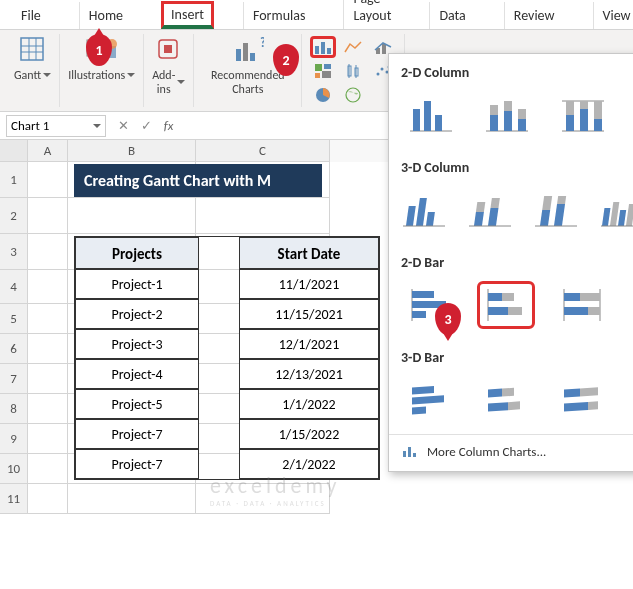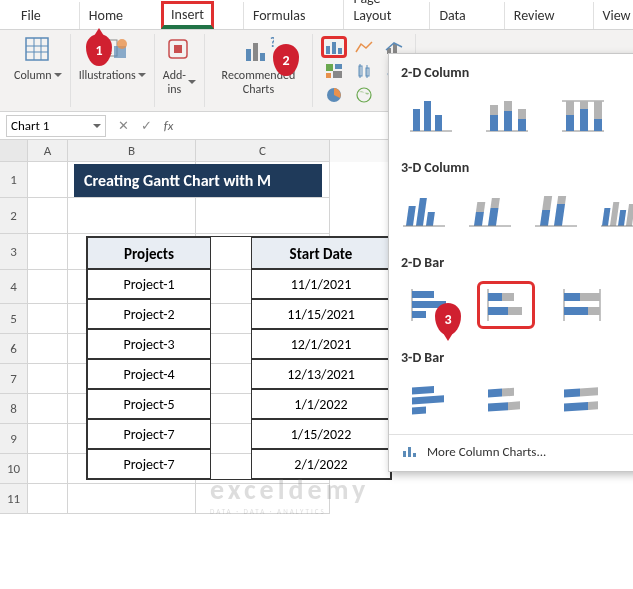--- a/index.html
+++ b/index.html
@@ -45,38 +45,38 @@
 .cell { border-right: 1px solid #d4d4d4; border-bottom: 1px solid #d4d4d4; height: 30px; }
 
 .colA { width: 40px; }
 .colB { width: 128px; }
 .colC { width: 134px; }
 
 
 .title-banner { position: absolute; left: 74px; top: 2px; width: 248px; height: 33px; background: #1f3a5a; color: #fff; font-weight: bold; font-size: 16px; display: flex; align-items: center; padding-left: 10px; overflow: hidden; white-space: nowrap; }
 
 
-.data-table { position: absolute; left: 86px; top: 74px; border: 1px solid #333; }
+.data-table { position: absolute; left: 74px; top: 74px; border: 1px solid #333; }
 .data-th { background: #e8edf3; border: 1px solid #333; font-weight: bold; text-align: center; font-size: 15px; height: 32px; line-height: 32px; }
 .data-td { border: 1px solid #333; text-align: center; font-size: 14px; height: 30px; line-height: 30px; background: #fff; }
 .data-row { display: flex; }
 .wcol1 { width: 124px; }
 .wcol2 { width: 140px; margin-left: 40px; }
 
 
 .dropdown { position: absolute; left: 348px; top: 53px; width: 257px; background: #fff; border: 1px solid #c8c8c8; box-shadow: 2px 3px 8px rgba(0,0,0,0.25); z-index: 40; padding-bottom: 4px; margin-left: 40px; }
 .dd-section { padding: 10px 12px 4px; font-weight: 600; font-size: 14px; color: #333; display: flex; align-items: center; gap: 8px;}
 .dd-row { display: flex; gap: 18px; padding: 6px 12px 10px; }
 .dd-item { width: 58px; height: 48px; display: flex; align-items: center; justify-content: center; cursor: pointer; }
 .dd-item.highlighted { border: 3px solid #e03030; border-radius: 6px; }
 .dd-more { padding: 8px 12px; font-size: 13px; color: #333; display: flex; align-items: center; gap: 8px; border-top: 1px solid #e0e0e0; }
 
 
 .watermark { position: absolute; left: 210px; top: 472px; font-family: 'Calibri', sans-serif; color: rgba(120,120,120,0.25); z-index: 60; pointer-events: none; }
-.watermark .big { font-size: 28px; font-weight: 700; letter-spacing: 4px; }
+.watermark .big { font-size: 22px; font-weight: 400; letter-spacing: 4px; }
 .watermark .small { font-size: 7px; letter-spacing: 2px; }
 
 svg { display: block; }
 </style>
 </head>
 <body>
 
 <div class="ribbon-tabs">
   <div class="ribbon-tab">File</div>
   <div class="ribbon-tab">Home</div>
@@ -97,21 +97,21 @@
     <div class="ribbon-group-icon">
       <svg width="28" height="28">
           <rect x="2" y="2" width="22" height="22" fill="none" stroke="#5b8bb8" stroke-width="1.5"></rect>
           <line x1="2" y1="10" x2="24" y2="10" stroke="#5b8bb8"></line>
           <line x1="2" y1="16" x2="24" y2="16" stroke="#5b8bb8"></line>
           <line x1="10" y1="2" x2="10" y2="24" stroke="#5b8bb8"></line>
           <line x1="17" y1="2" x2="17" y2="24" stroke="#5b8bb8"></line>
         </svg>
     </div>
     <div class="ribbon-group-label">
-        <span>Column</span>
+        <span>Gantt</span>
         <span class="caret-down"></span>
       </div>
   </div>
 
   <div class="ribbon-group">
     <div class="ribbon-group-icon">
       <svg width="32" height="28">
           <rect x="1" y="4" width="20" height="16" fill="none" stroke="#888"></rect>
           <circle cx="7" cy="10" r="2" fill="#f4c542"></circle>
           <path d="M4 18 L10 12 L16 18 Z" fill="#6aa84f"></path>

